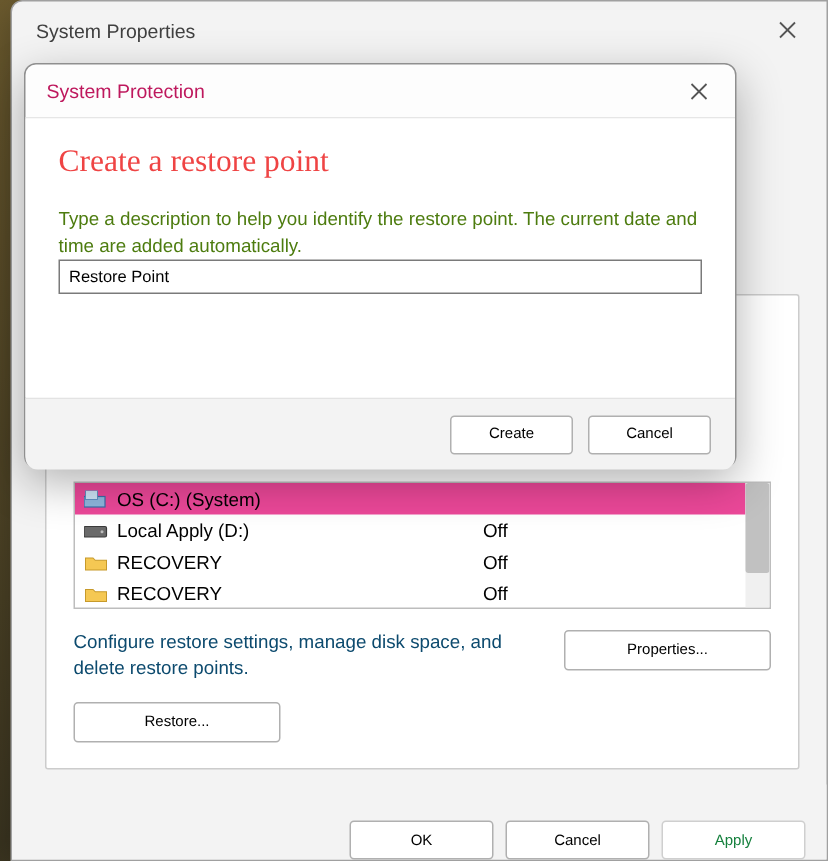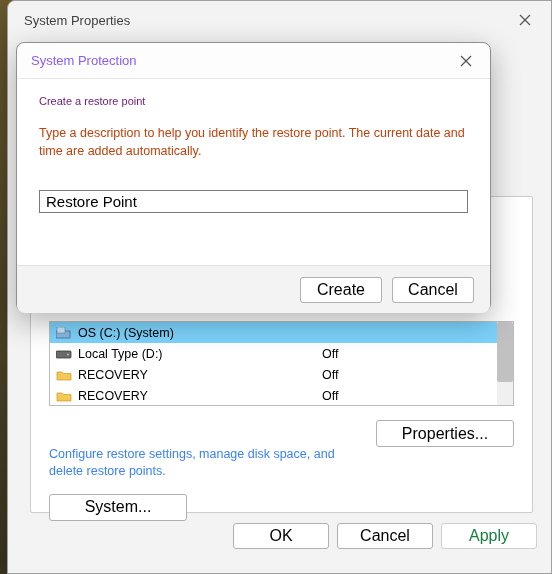--- a/index.html
+++ b/index.html
@@ -38,71 +38,71 @@
   }
   .drive-box {
     border: 1px solid #bdbdbd; height: 85px; margin-top: 106px;
     overflow: hidden; position: relative; display: flex;
   }
   .drive-rows { flex: 1; }
   .drive-row {
     display: flex; align-items: center; height: 21px; font-size: 12.5px;
     padding-left: 6px;
   }
-  .drive-row.selected { background: #7dd3fc; }
+  .drive-row.selected { background: #ec4899; }
   .drive-icon { width: 16px; height: 14px; margin-right: 6px; display: inline-flex; align-items: center; justify-content: center; }
   .drive-row .name { flex: 0 0 244px; }
   .drive-row .status { flex: 1; }
   .drive-scrollbar { width: 16px; background: #f0f0f0; display: flex; align-items: flex-start; }
   .drive-thumb { width: 100%; height: 60px; background: #c1c1c1; border-radius: 2px; }
 
   .config-row, .create-row {
     display: flex; align-items: flex-start; margin-top: 14px; gap: 14px;
   }
   .config-row .txt, .create-row .txt {
-    flex: 1; font-size: 12.5px; color: #3b82f6; line-height: 1.35; margin-top: 26px;
+    flex: 1; font-size: 12.5px; color: #0c4a6e; line-height: 1.35;
   }
   .std-btn {
     width: 138px; height: 27px; background: #fff; border: 1px solid #b0b0b0;
-    border-radius: 3px; font-size: 16px; display: flex; align-items: center; justify-content: center;
+    border-radius: 3px; font-size: 10px; display: flex; align-items: center; justify-content: center;
     cursor: pointer;
   }
 
   
   .bottom-bar {
     position: absolute; left: 0; right: 0; bottom: 0; height: 50px;
-    display: flex; align-items: flex-start; justify-content: flex-end;
+    display: flex; align-items: flex-end; justify-content: flex-end;
     padding-right: 14px; gap: 8px;
     background: #f3f3f3;
   }
   .bottom-bar .std-btn { width: 96px; height: 26px; }
   .bottom-bar .std-btn.disabled { color: #15803d; border-color: #cfcfcf; cursor: default; }
 
   
   .modal {
     position: absolute; top: 42px; left: 16px;
     width: 475px; height: 270px;
     background: #fdfdfd;
     border: 1px solid #8f8f8f;
     border-radius: 8px;
     box-shadow: 0 10px 30px rgba(0,0,0,.30);
     z-index: 20;
   }
   .modal-titlebar {
     height: 36px; display: flex; align-items: center;
-    padding: 0 4px 0 14px; color: #8b5cf6; font-size: 13px;
+    padding: 0 4px 0 14px; color: #be185d; font-size: 13px;
     border-bottom: 1px solid #e6e6e6;
   }
   .modal-titlebar .spacer { flex: 1; }
   .modal-body { padding: 10px 22px 0 22px; background: #fff; height: 186px; }
-  .modal-heading { color: #701a75; font-size: 11px; font-weight: 400; margin: 6px 0 18px 0; }
-  .modal-desc { font-size: 12.5px; color: #c2410c; line-height: 1.4; margin-bottom: 30px; }
+  .modal-heading { color: #ef4444; font-size: 21px; font-weight: 400; margin: 6px 0 18px 0; font-family: Liberation Serif, serif; }
+  .modal-desc { font-size: 12.5px; color: #4d7c0f; line-height: 1.4; margin-bottom: 0; }
   .text-input {
     width: 100%; height: 23px; border: 1px solid #7a7a7a;
-    padding: 0 6px; font-size: 15px; outline: none;
+    padding: 0 6px; font-size: 11px; outline: none;
   }
   .modal-footer {
     height: 48px; background: #f3f3f3; border-top: 1px solid #e3e3e3;
     display: flex; align-items: center; justify-content: flex-end;
     padding-right: 16px; gap: 10px;
     border-radius: 0 0 8px 8px;
   }
   .modal-footer .std-btn { width: 82px; height: 26px; }
 </style>
 </head>
@@ -134,21 +134,21 @@
             </span>
             <span class="name">OS (C:) (System)</span>
           </div>
           <div class="drive-row">
             <span class="drive-icon">
               <svg width="16" height="12" viewBox="0 0 16 12">
                 <rect x="0" y="3" width="15" height="7" rx="1" fill="#6a6a6a" stroke="#3a3a3a" stroke-width="0.8"></rect>
                 <circle cx="12" cy="6.5" r="1" fill="#bdbdbd"></circle>
               </svg>
             </span>
-            <span class="name">Local Type (D:)</span>
+            <span class="name">Local Apply (D:)</span>
             <span class="status">Off</span>
           </div>
           <div class="drive-row">
             <span class="drive-icon">
               <svg width="16" height="12" viewBox="0 0 16 12">
                 <path d="M1 3h5l1.5 1.5H15V11H1z" fill="#f5c853" stroke="#c79a2b" stroke-width="0.7"></path>
               </svg>
             </span>
             <span class="name">RECOVERY</span>
             <span class="status">Off</span>
@@ -167,21 +167,21 @@
         <div class="drive-thumb"></div>
       </div>
     </div>
 
     <div class="config-row">
       <div class="txt">Configure restore settings, manage disk space, and delete restore points.</div>
       <div class="std-btn">Properties...</div>
     </div>
 
     <div class="create-row">
-      <div class="std-btn">System...</div>
+      <div class="std-btn">Restore...</div>
     </div>
 
   </div>
 
   <div class="bottom-bar">
     <div class="std-btn">OK</div>
     <div class="std-btn">Cancel</div>
     <div class="std-btn disabled">Apply</div>
   </div>
 

